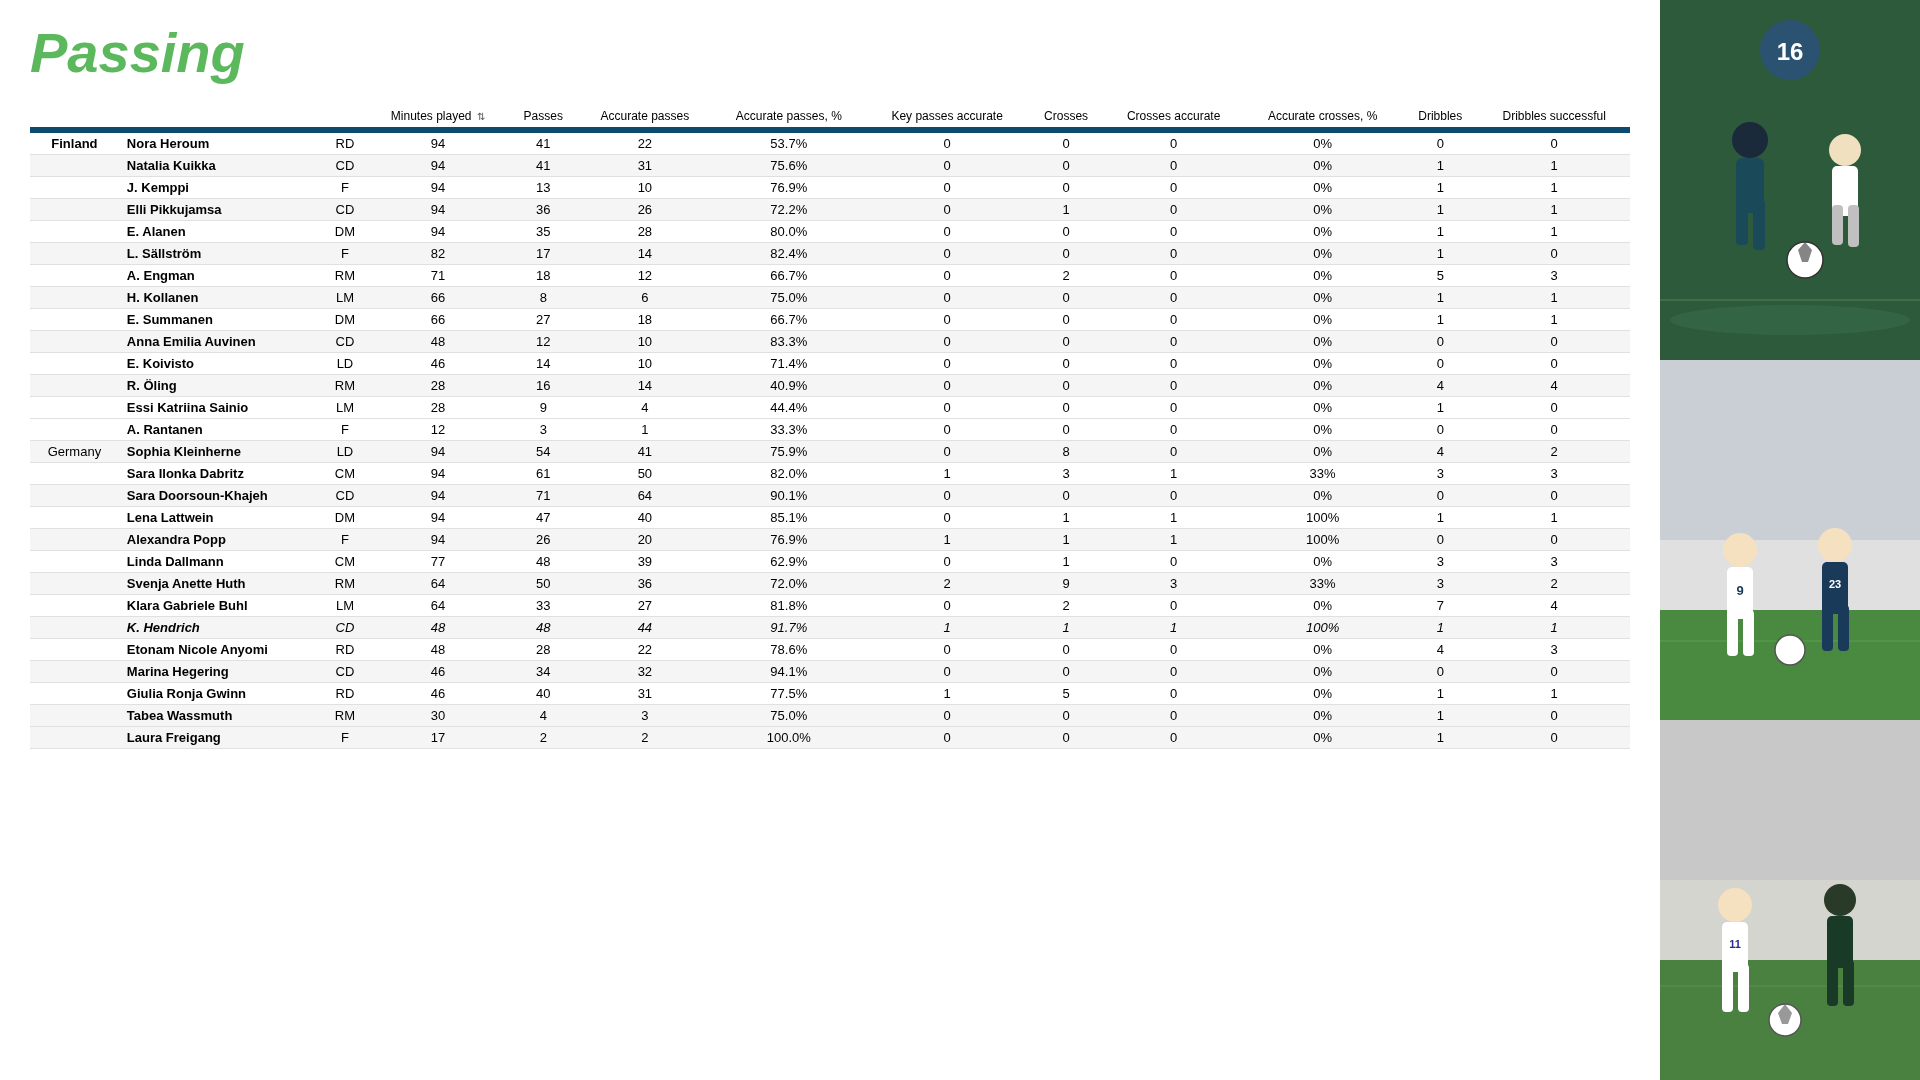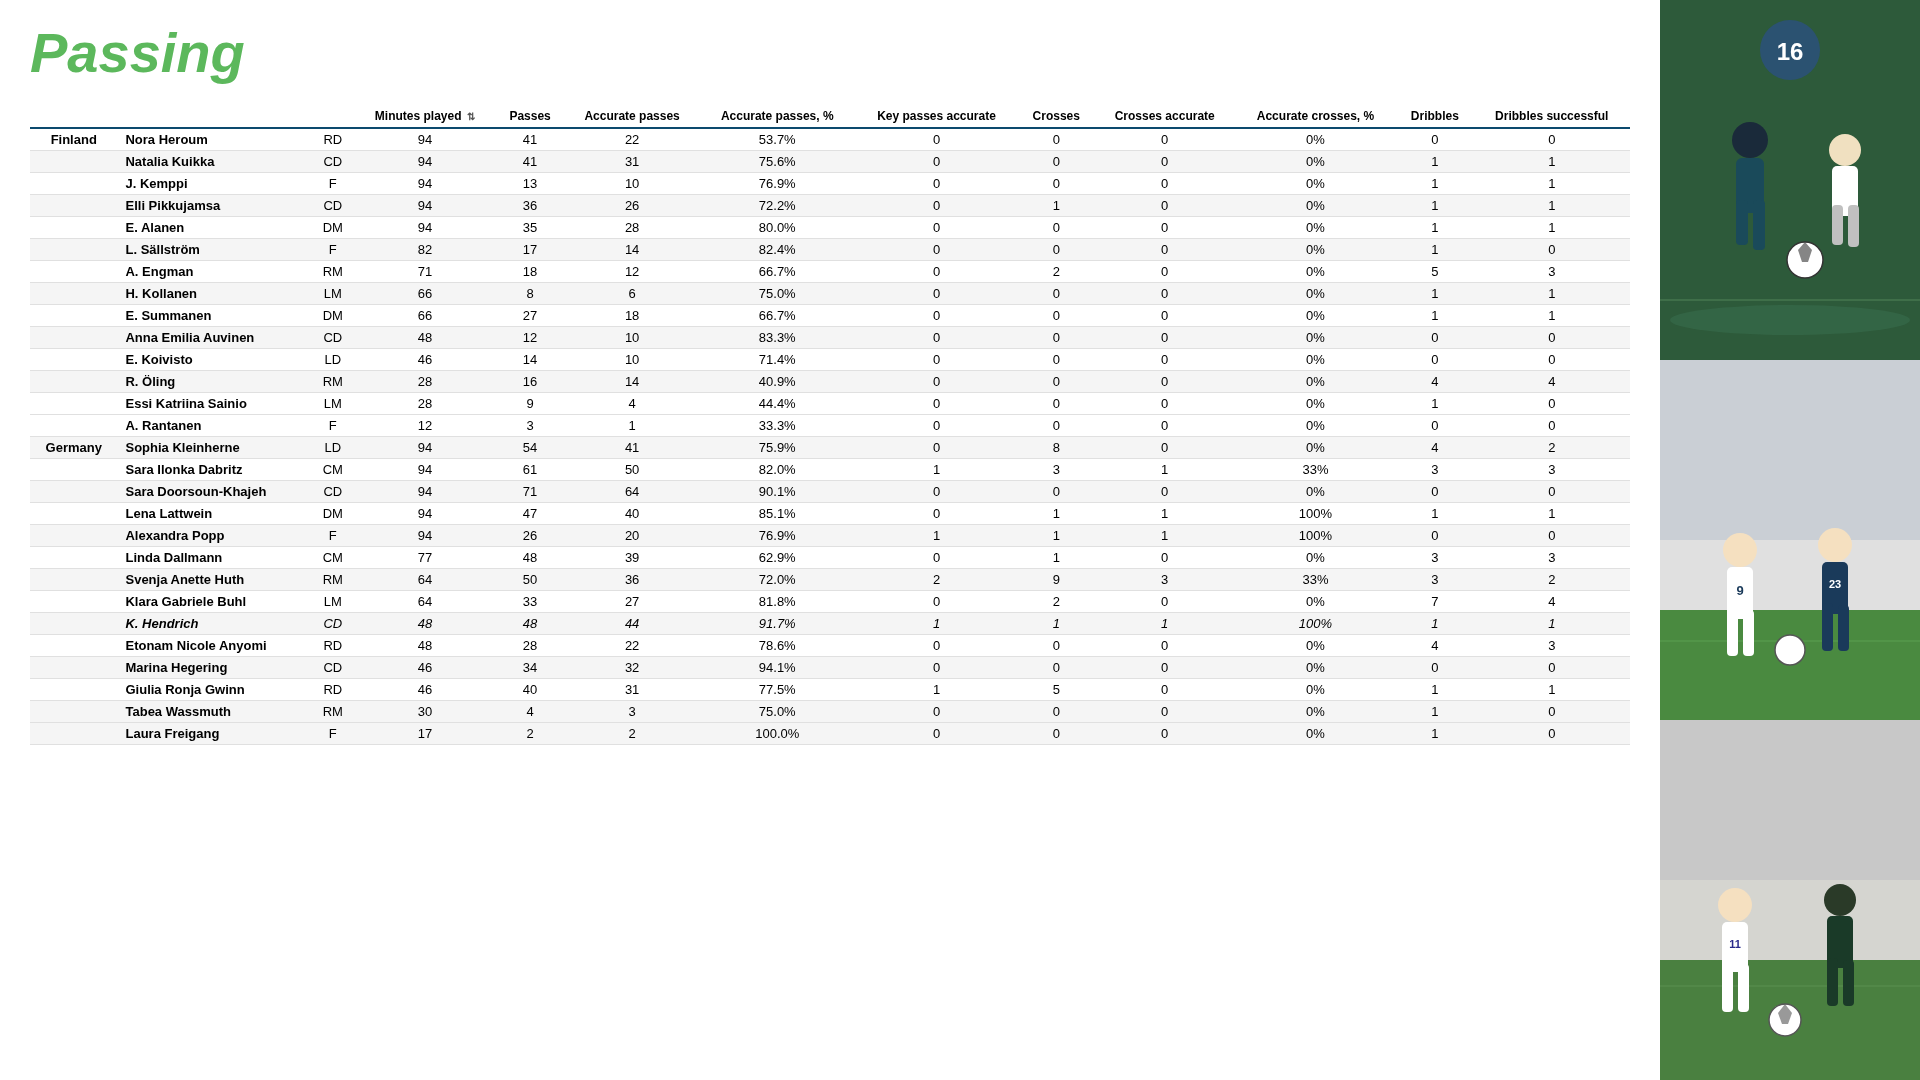--- a/index.html
+++ b/index.html
@@ -27,25 +27,25 @@
       overflow: auto;
       max-height: 950px;
     }
     table {
       border-collapse: collapse;
       font-size: 13px;
       width: 100%;
     }
     thead th {
       text-align: center;
-      font-weight: bold;
+      font-weight: normal;
       font-size: 12px;
       padding: 4px 8px;
       vertical-align: bottom;
-      border-bottom: 2px solid #0c4a6e;
+      border-bottom: 6px solid #0c4a6e;
       white-space: normal;
       line-height: 1.2;
     }
     thead th.left-align {
       text-align: left;
     }
     tbody td {
       padding: 3px 8px;
       text-align: center;
       font-size: 13px;
@@ -350,21 +350,21 @@
             <td>1</td>
             <td>33.3%</td>
             <td>0</td>
             <td>0</td>
             <td>0</td>
             <td>0%</td>
             <td>0</td>
             <td>0</td>
           </tr>
           <tr style="background: rgb(245, 245, 245);">
-            <td class="team-name" style="font-weight: bold; margin-left: 28px;">Germany</td>
+            <td class="team-name" style="font-weight: normal; margin-left: 28px;">Germany</td>
             <td class="player-name">Sophia Kleinherne</td>
             <td class="position">LD</td>
             <td>94</td>
             <td>54</td>
             <td>41</td>
             <td>75.9%</td>
             <td>0</td>
             <td>8</td>
             <td>0</td>
             <td>0%</td>

